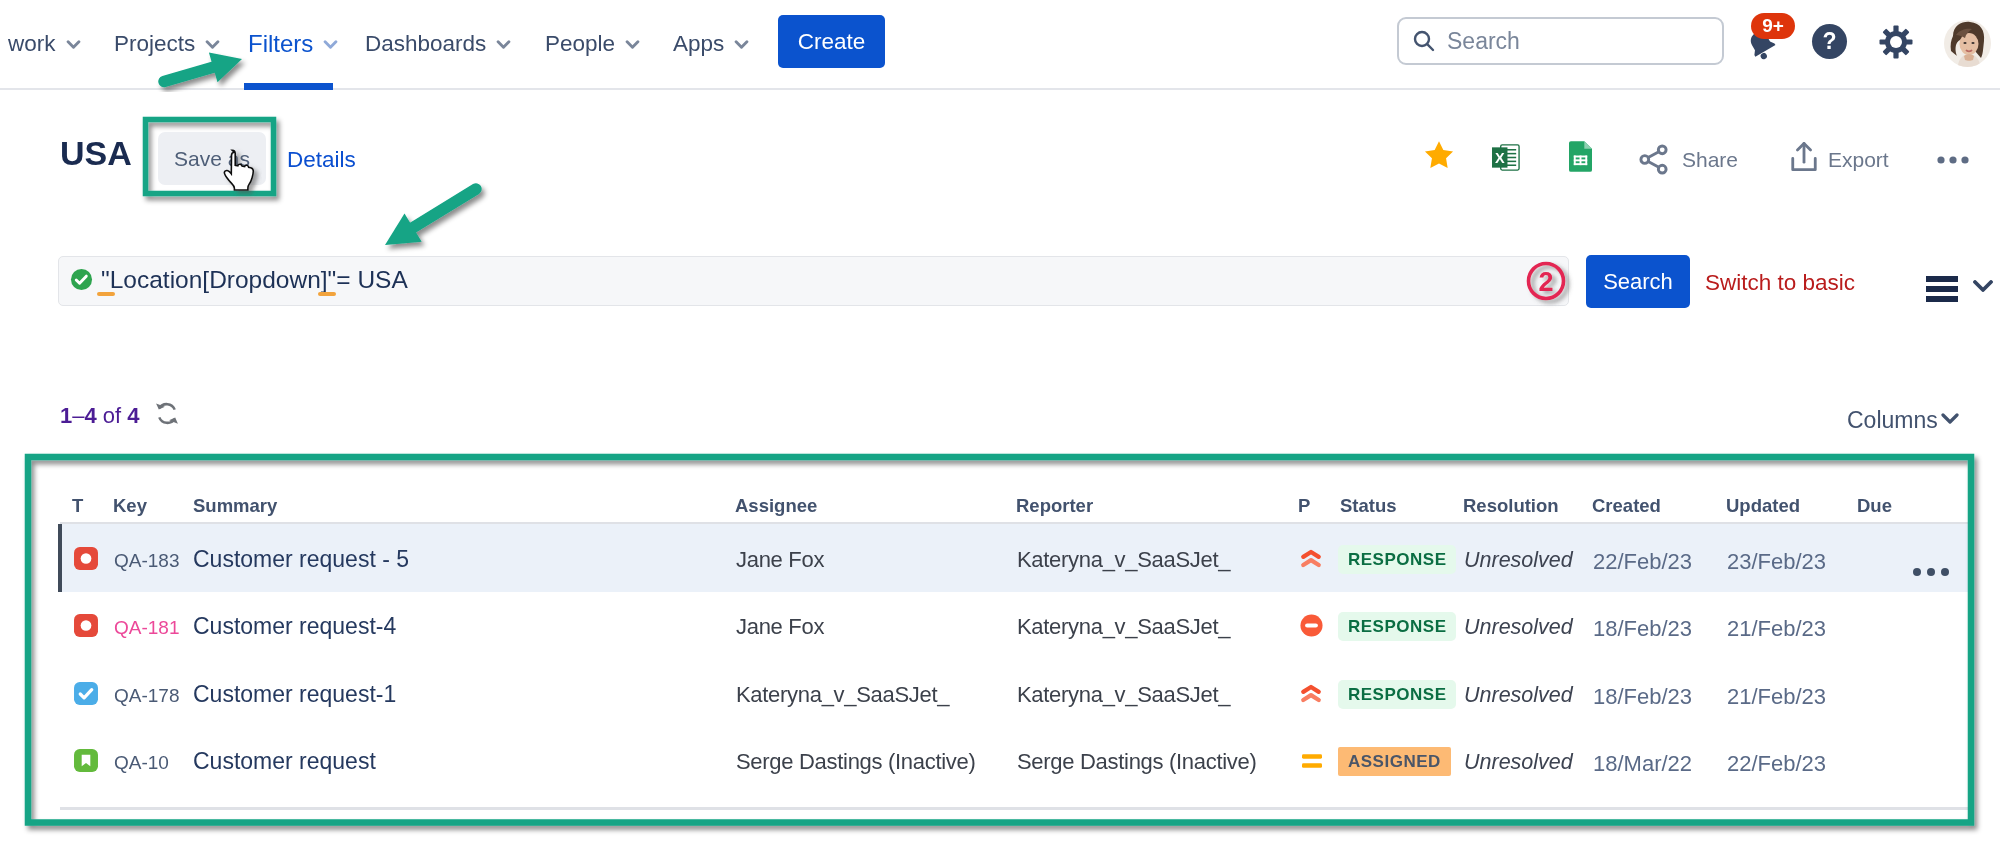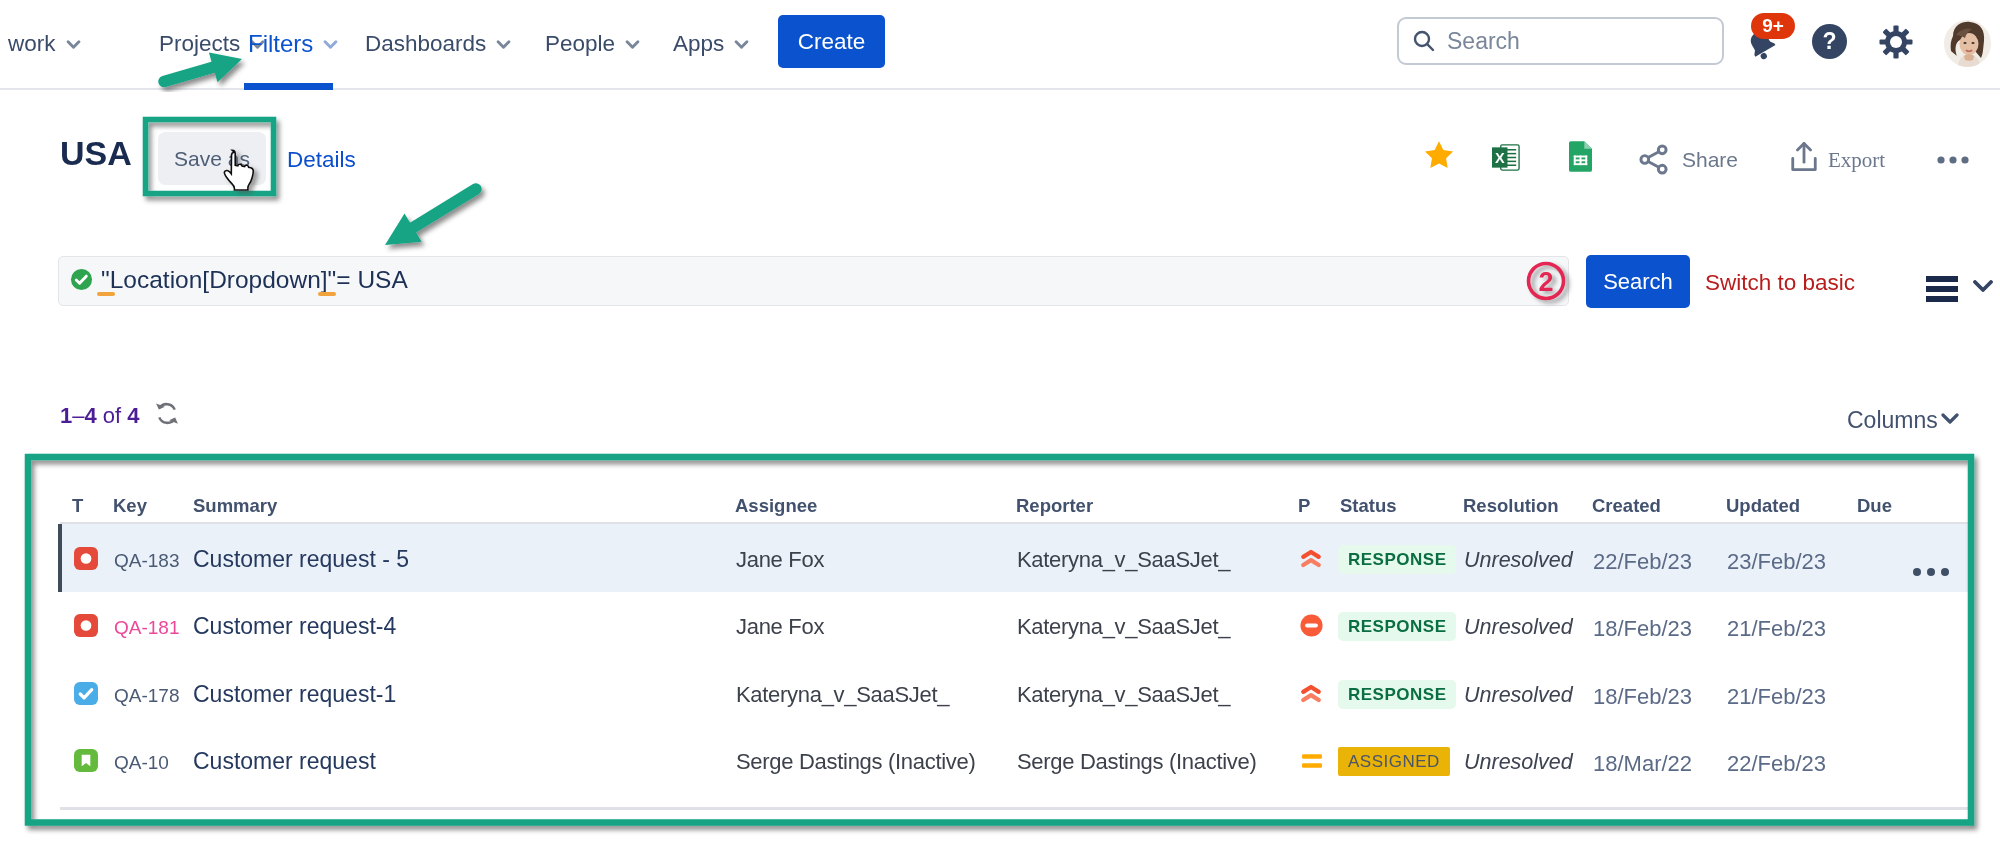--- a/index.html
+++ b/index.html
@@ -13,21 +13,21 @@
 <body>
 <div id="page">
 
   <div class="abs" style="left:0;top:88px;width:2000px;height:2px;background:#e3e5ea;"></div>
 
   <div class="abs navitem" style="left:8px;top:31px;">work
     <svg class="chev" viewBox="0 0 16 10">
         <path d="M2 2l6 6 6-6" fill="none" stroke="#7A869A" stroke-width="3.2" stroke-linecap="round" stroke-linejoin="round"></path>
       </svg>
   </div>
-  <div class="abs navitem" style="left:114px;top:31px;margin-left:45px;">Projects
+  <div class="abs navitem" style="left:114px;top:31px;">Projects
     <svg class="chev" viewBox="0 0 16 10">
         <path d="M2 2l6 6 6-6" fill="none" stroke="#7A869A" stroke-width="3.2" stroke-linecap="round" stroke-linejoin="round"></path>
       </svg>
   </div>
   <div class="abs navitem" style="left:248px;top:30px;color:#0B53CE;font-size:24px;">Filters
     <svg class="chev" viewBox="0 0 16 10">
         <path d="M2 2l6 6 6-6" fill="none" stroke="#8FA9D8" stroke-width="3.2" stroke-linecap="round" stroke-linejoin="round"></path>
       </svg>
   </div>
   <div class="abs navitem" style="left:365px;top:31px;">Dashboards
@@ -152,21 +152,21 @@
   </svg>
   <div class="abs" style="left:1682px;top:148px;font-size:21px;color:#6B778C;">Share</div>
 
   <svg class="abs" style="left:1789px;top:141px;" width="30" height="33" viewBox="0 0 32 34">
     <g fill="none" stroke="#6B778C" stroke-width="3" stroke-linecap="round" stroke-linejoin="round">
       <path d="M16 2v20"></path>
       <path d="M9 9l7-7 7 7"></path>
       <path d="M4 18v12h24V18"></path>
     </g>
   </svg>
-  <div class="abs" style="left:1828px;top:148px;font-size:21px;color:#6B778C;font-family:Liberation Serif, serif;">Export</div>
+  <div class="abs" style="left:1828px;top:148px;font-size:21px;color:#6B778C;">Export</div>
 
   <svg class="abs" style="left:1936px;top:155px;" width="34" height="10" viewBox="0 0 34 10">
       <circle cx="5" cy="5" r="3.6" fill="#5E6C84"></circle>
       <circle cx="17" cy="5" r="3.6" fill="#5E6C84"></circle>
       <circle cx="29" cy="5" r="3.6" fill="#5E6C84"></circle>
     </svg>
 
   <div class="abs" style="left:58px;top:256px;width:1511px;height:50px;background:#F6F7F9;border:1px solid #E3E5E9;border-radius:5px;box-sizing:border-box;"></div>
   <svg class="abs" style="left:70px;top:268px;" width="23" height="23" viewBox="0 0 24 24">
     <circle cx="12" cy="12" r="11" fill="#2EA44F"></circle>
@@ -288,21 +288,21 @@
   <div class="abs" style="left:114px;top:752px;font-size:19px;color:#4A5A75;">QA-10</div>
   <div class="abs" style="left:193px;top:748px;font-size:23px;color:#25395F;">Customer request</div>
   <div class="abs" style="left:736px;top:749px;font-size:22px;letter-spacing:-0.3px;color:#3C414B;">Serge Dastings (Inactive)</div>
   <div class="abs" style="left:1017px;top:749px;font-size:22px;letter-spacing:-0.3px;color:#3C414B;">Serge Dastings (Inactive)</div>
   <svg class="abs" style="left:1301px;top:751px;" width="22" height="20" viewBox="0 0 24 22">
       <g fill="#FFAB00">
         <rect x="1" y="3.5" width="22" height="5" rx="1.5"></rect>
         <rect x="1" y="13.5" width="22" height="5" rx="1.5"></rect>
       </g>
     </svg>
-  <div class="abs" style="left:1338px;top:747px;height:29px;padding:0 10px;background:#eab308;border-radius:2px;color:#4A5568;font-size:17px;font-weight:normal;display:flex;align-items:center;letter-spacing:0.5px;">ASSIGNED</div>
+  <div class="abs" style="left:1338px;top:747px;height:29px;padding:0 10px;background:#fdba74;border-radius:2px;color:#4A5568;font-size:17px;font-weight:bold;display:flex;align-items:center;letter-spacing:0.5px;">ASSIGNED</div>
   <div class="abs" style="left:1464px;top:750px;font-size:21.5px;font-style:italic;color:#3D4351;">Unresolved</div>
   <div class="abs" style="left:1593px;top:751px;font-size:22px;color:#5A6A87;">18/Mar/22</div>
   <div class="abs" style="left:1727px;top:751px;font-size:22px;color:#5A6A87;">22/Feb/23</div>
 
   <svg class="abs" style="left:0;top:0;pointer-events:none;" width="2000" height="848" viewBox="0 0 2000 848">
     <defs>
       <filter id="ds" x="-30%" y="-30%" width="160%" height="160%">
         <feDropShadow dx="3" dy="4" stdDeviation="2.5" flood-color="#000" flood-opacity="0.45"></feDropShadow>
       </filter>
       <filter id="ds2" x="-30%" y="-30%" width="160%" height="160%">

